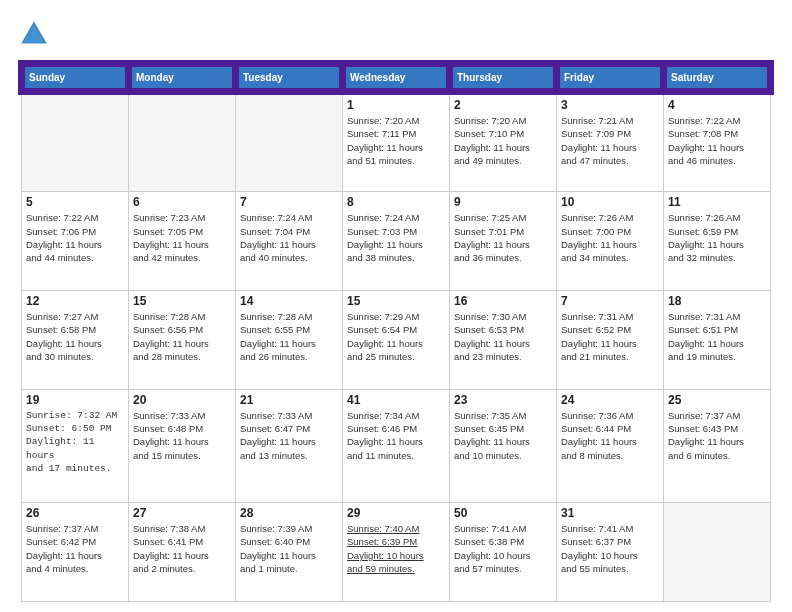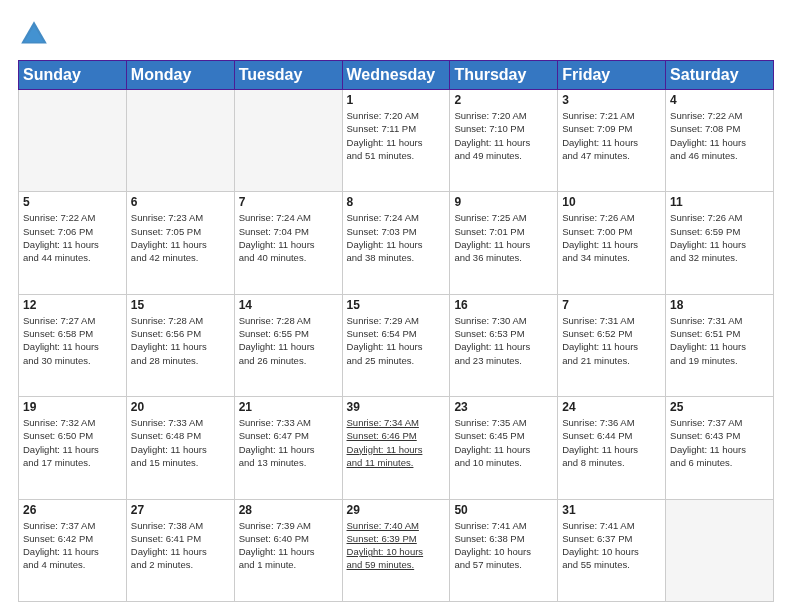--- a/index.html
+++ b/index.html
@@ -54,25 +54,25 @@
     }
     .calendar {
       flex: 1;
       border-collapse: collapse;
       width: 100%;
       table-layout: fixed;
     }
     .calendar th {
       background: #3577c2;
       color: #fff;
-      font-size: 16px;
+      font-size: 10px;
       font-weight: bold;
       padding: 5px 4px;
       text-align: left;
-      border: 1px solid #4c1d95;
+      border: 7px solid #4c1d95;
     }
     .calendar td {
       border: 1px solid #ccc;
       vertical-align: top;
       padding: 3px 4px;
       font-size: 10px;
       color: #333;
       width: 14.28%;
       height: 78px;
       background: #fff;
@@ -262,42 +262,42 @@
             <span class="day-num">18</span>
             <div class="day-info" style="white-space: pre-line;">Sunrise: 7:31 AM
 Sunset: 6:51 PM
 Daylight: 11 hours
 and 19 minutes.</div>
           </td>
         </tr>
         <tr>
           <td>
             <span class="day-num">19</span>
-            <div class="day-info" style="white-space: pre-line;">Sunrise: 7:32 AM
+            <div class="day-info" style="white-space: pre-line; font-family: Liberation Mono, monospace;">Sunrise: 7:32 AM
 Sunset: 6:50 PM
 Daylight: 11 hours
 and 17 minutes.</div>
           </td>
           <td>
             <span class="day-num">20</span>
             <div class="day-info" style="white-space: pre-line;">Sunrise: 7:33 AM
 Sunset: 6:48 PM
 Daylight: 11 hours
 and 15 minutes.</div>
           </td>
           <td>
             <span class="day-num">21</span>
             <div class="day-info" style="white-space: pre-line;">Sunrise: 7:33 AM
 Sunset: 6:47 PM
 Daylight: 11 hours
 and 13 minutes.</div>
           </td>
           <td>
-            <span class="day-num">39</span>
-            <div class="day-info" style="white-space: pre-line; text-decoration: underline;">Sunrise: 7:34 AM
+            <span class="day-num">41</span>
+            <div class="day-info" style="white-space: pre-line;">Sunrise: 7:34 AM
 Sunset: 6:46 PM
 Daylight: 11 hours
 and 11 minutes.</div>
           </td>
           <td>
             <span class="day-num">23</span>
             <div class="day-info" style="white-space: pre-line;">Sunrise: 7:35 AM
 Sunset: 6:45 PM
 Daylight: 11 hours
 and 10 minutes.</div>

